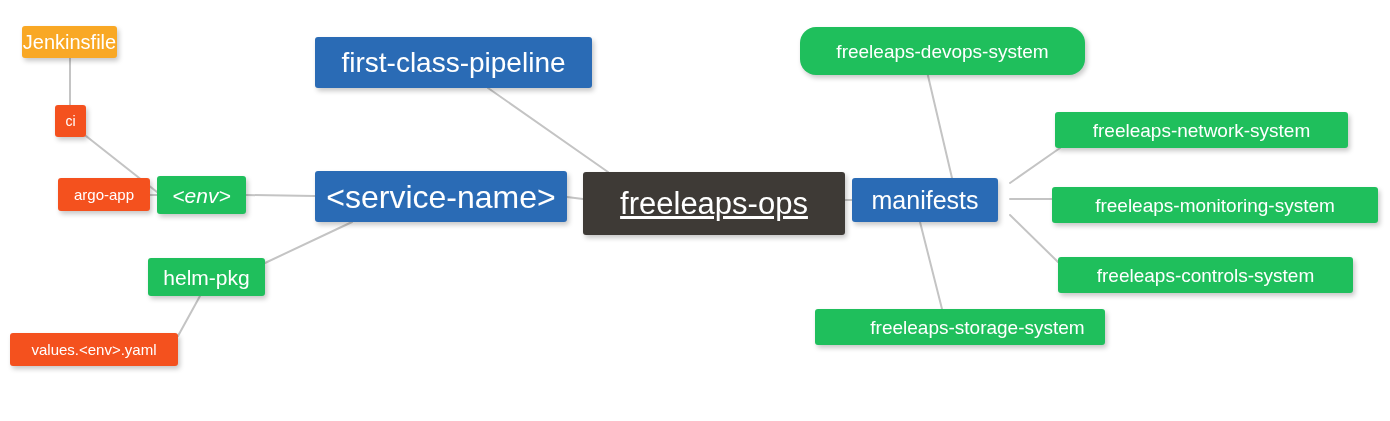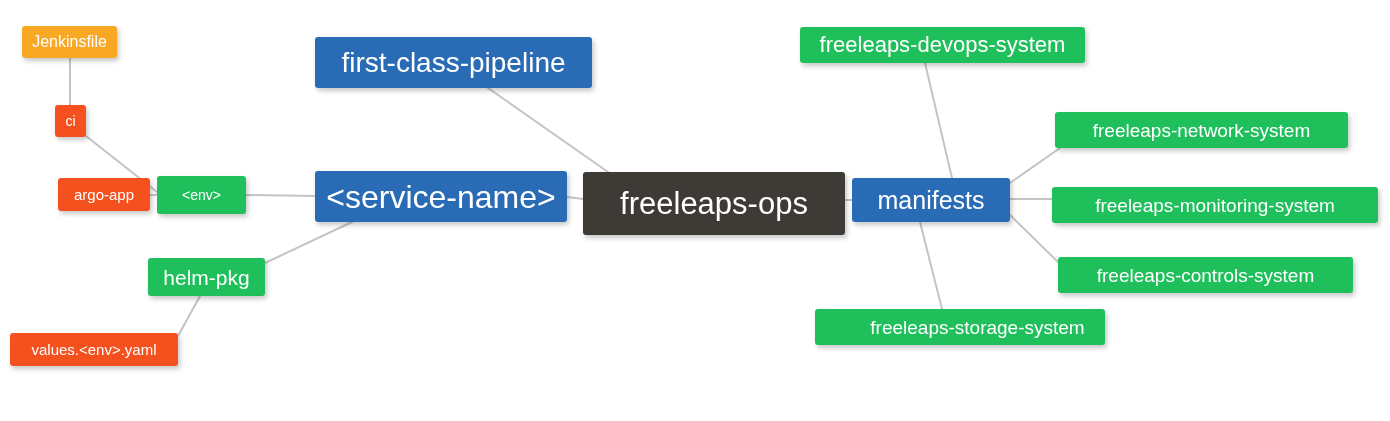--- a/index.html
+++ b/index.html
@@ -39,21 +39,21 @@
     line-height: 1;
     box-shadow: 2px 3px 5px rgba(0,0,0,0.22);
     z-index: 5;
     cursor: pointer;
     user-select: none;
   }
   .node span {
     display: block;
   }
   
-  .c-root   { background: #3e3a36; }
+  .c-root   { background: #3e3a36; text-decoration: underline; }
   .c-blue   { background: #2a6bb5; }
   .c-green  { background: #1fbf5c; }
   .c-red    { background: #f4511e; }
   .c-orange { background: #f9a825; }
 </style>
 </head>
 <body>
 
 <div id="canvas">
   <svg id="edge-layer" viewBox="0 0 1390 421" xmlns="http://www.w3.org/2000/svg">
@@ -66,51 +66,51 @@
       <line x1="488" y1="88" x2="608" y2="172" stroke="#c4c4c4" stroke-width="2" stroke-linecap="round"></line>
       <line x1="567" y1="197" x2="583" y2="199" stroke="#c4c4c4" stroke-width="2" stroke-linecap="round"></line>
       <line x1="845" y1="200" x2="852" y2="200" stroke="#c4c4c4" stroke-width="2" stroke-linecap="round"></line>
       <line x1="925" y1="63" x2="952" y2="178" stroke="#c4c4c4" stroke-width="2" stroke-linecap="round"></line>
       <line x1="1060" y1="148" x2="1010" y2="183" stroke="#c4c4c4" stroke-width="2" stroke-linecap="round"></line>
       <line x1="1052" y1="199" x2="1010" y2="199" stroke="#c4c4c4" stroke-width="2" stroke-linecap="round"></line>
       <line x1="1058" y1="262" x2="1010" y2="215" stroke="#c4c4c4" stroke-width="2" stroke-linecap="round"></line>
       <line x1="942" y1="309" x2="920" y2="222" stroke="#c4c4c4" stroke-width="2" stroke-linecap="round"></line>
     </svg>
   <div id="node-layer">
-      <div class="node c-orange" style="left: 22px; top: 26px; width: 95px; height: 32px; font-size: 16px;">
+      <div class="node c-orange" style="left: 22px; top: 26px; width: 95px; height: 32px; font-size: 20px;">
         <span>Jenkinsfile</span>
       </div>
       <div class="node c-red" style="left: 55px; top: 105px; width: 31px; height: 32px; font-size: 14px; text-align: right;">
         <span>ci</span>
       </div>
       <div class="node c-red" style="left: 32px; top: 178px; width: 92px; height: 33px; font-size: 15px; margin-left: 26px;">
         <span>argo-app</span>
       </div>
-      <div class="node c-green" style="left: 157px; top: 176px; width: 89px; height: 38px; font-size: 14px;">
+      <div class="node c-green" style="left: 157px; top: 176px; width: 89px; height: 38px; font-size: 21px; font-style: italic;">
         <span>&lt;env&gt;</span>
       </div>
       <div class="node c-green" style="left: 148px; top: 258px; width: 117px; height: 38px; font-size: 21px;">
         <span>helm-pkg</span>
       </div>
       <div class="node c-red" style="left: 10px; top: 333px; width: 168px; height: 33px; font-size: 15px;">
         <span>values.&lt;env&gt;.yaml</span>
       </div>
       <div class="node c-blue" style="left: 315px; top: 37px; width: 277px; height: 51px; font-size: 28px;">
         <span>first-class-pipeline</span>
       </div>
       <div class="node c-blue" style="left: 315px; top: 171px; width: 252px; height: 51px; font-size: 32px;">
         <span>&lt;service-name&gt;</span>
       </div>
       <div class="node c-root" style="left: 583px; top: 172px; width: 262px; height: 63px; font-size: 31px;">
         <span>freeleaps-ops</span>
       </div>
-      <div class="node c-blue" style="left: 852px; top: 178px; width: 158px; height: 44px; font-size: 25px;">
+      <div class="node c-blue" style="left: 852px; top: 178px; width: 146px; height: 44px; font-size: 25px;">
         <span>manifests</span>
       </div>
-      <div class="node c-green" style="left: 800px; top: 27px; width: 285px; height: 36px; font-size: 22px;">
+      <div class="node c-green" style="left: 800px; top: 27px; width: 285px; height: 48px; font-size: 19px; border-radius: 16px;">
         <span>freeleaps-devops-system</span>
       </div>
       <div class="node c-green" style="left: 1055px; top: 112px; width: 293px; height: 36px; font-size: 19px; justify-content: center;">
         <span>freeleaps-network-system</span>
       </div>
       <div class="node c-green" style="left: 1052px; top: 187px; width: 326px; height: 36px; font-size: 19px;">
         <span>freeleaps-monitoring-system</span>
       </div>
       <div class="node c-green" style="left: 1058px; top: 257px; width: 295px; height: 36px; font-size: 19px;">
         <span>freeleaps-controls-system</span>

